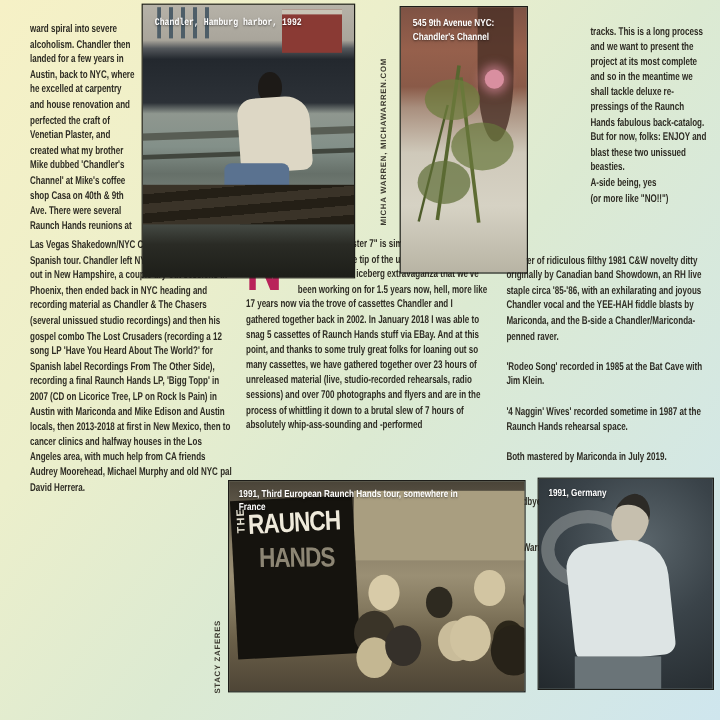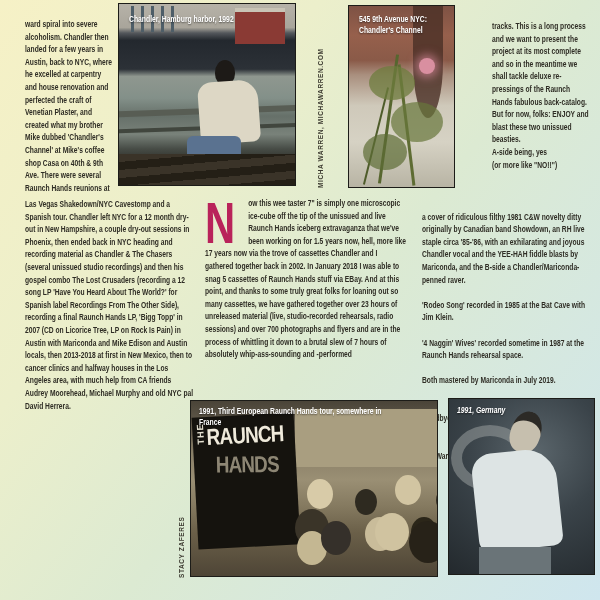--- a/index.html
+++ b/index.html
@@ -26,34 +26,34 @@
   .photo{position:absolute;border:1px solid #1c1c18;box-sizing:border-box;overflow:hidden;}
   .cap{
     position:absolute;z-index:9;color:#fff;font-weight:bold;font-size:8.5px;line-height:10.5px;
     transform:scaleX(0.8);transform-origin:0 0;text-shadow:0 1px 2px rgba(0,0,0,.55);white-space:pre-line;
   }
   .vcred{
     position:absolute;z-index:9;font-weight:bold;font-size:6.5px;letter-spacing:.6px;color:#3c3a30;
     writing-mode:vertical-rl;transform:rotate(180deg);white-space:nowrap;
   }
   
-  .p-hamburg{left:118px;top:3px;width:178px;height:183px;
-    background:linear-gradient(180deg,#b6b2a8 0%,#a9a59b 13%,#54585c 16%,#23282e 20%,#2c3137 36%,#8f978f 40%,#839089 52%,#667069 62%,#79827a 72%,#474c46 80%,#2a2b25 88%,#1d1e19 100%);}
+  .p-hamburg{left:118px;top:3px;width:178px;height:229px;
+    background:linear-gradient(180deg,#b6b2a8 0%,#a9a59b 13%,#54585c 16%,#23282e 20%,#2c3137 36%,#8f978f 40%,#839089 52%,#667069 62%,#79827a 72%,#474c46 80%,#2a2b25 88%,#1d1e19 100%);font-family:Liberation Mono, monospace;}
   .hb-crane{position:absolute;left:12px;top:2px;width:44px;height:26px;
     background:repeating-linear-gradient(90deg,#4e5e68 0 3px,transparent 3px 10px);}
   .hb-ship{position:absolute;left:116px;top:4px;width:50px;height:32px;background:#8a3a34;border-top:4px solid #c9c4b6;}
   .hb-rail{position:absolute;left:-4px;top:104px;width:190px;height:6px;background:#585d54;transform:rotate(-2deg);}
   .hb-rail2{position:absolute;left:-4px;top:122px;width:190px;height:4px;background:#41463e;transform:rotate(-2deg);}
   .hb-head{position:absolute;left:96px;top:56px;width:20px;height:25px;background:#1d1a17;border-radius:50% 50% 45% 45%;}
   .hb-jacket{position:absolute;left:80px;top:77px;width:60px;height:62px;background:#ddd7c5;border-radius:14px 20px 8px 10px;transform:rotate(-4deg);}
   .hb-jeans{position:absolute;left:68px;top:132px;width:54px;height:32px;background:#5a7290;border-radius:6px;}
   .hb-bench{position:absolute;left:0;top:150px;width:178px;height:33px;
     background:repeating-linear-gradient(175deg,#3a3328 0 8px,#241f16 8px 16px);}
   
-  .p-channel{left:348px;top:5px;width:107px;height:183px;
+  .p-channel{left:333px;top:5px;width:107px;height:223px;
     background:linear-gradient(180deg,#7e5244 0%,#96604c 16%,#8a5a48 30%,#a98f7e 38%,#cfc9ba 55%,#d6d2c4 75%,#b8b4a4 100%);text-decoration:underline;}
   .ch-crack{position:absolute;left:64px;top:0;width:30px;height:112px;background:#4a3026;border-radius:0 0 50% 50%;opacity:.8;}
   .ch-glow{position:absolute;left:70px;top:52px;width:16px;height:16px;background:#d98fa0;border-radius:50%;box-shadow:0 0 8px 4px rgba(220,140,160,.6);}
   .ch-stem1{position:absolute;left:38px;top:48px;width:3px;height:130px;background:#57662f;transform:rotate(8deg);}
   .ch-stem2{position:absolute;left:56px;top:58px;width:3px;height:122px;background:#5e6c33;transform:rotate(-7deg);}
   .ch-stem3{position:absolute;left:26px;top:80px;width:2px;height:100px;background:#4e5c2a;transform:rotate(14deg);}
   .ch-leaf1{position:absolute;left:20px;top:60px;width:46px;height:34px;background:#6d7c3e;border-radius:50%;opacity:.75;}
   .ch-leaf2{position:absolute;left:42px;top:96px;width:52px;height:40px;background:#66763a;border-radius:50%;opacity:.7;}
   .ch-leaf3{position:absolute;left:14px;top:128px;width:44px;height:36px;background:#5d6c34;border-radius:50%;opacity:.7;}
   
@@ -72,21 +72,21 @@
     background:linear-gradient(180deg,#4a4438 0%,#6a6252 18%,#8a8068 30%,#9a8f74 45%,#857a60 60%,#6b6049 75%,#4e4536 100%);}
   .fr-wall{position:absolute;left:104px;top:8px;width:144px;height:58px;background:#a99e80;}
   .fr-poster{position:absolute;left:4px;top:14px;width:102px;height:132px;background:#15130e;transform:rotate(-3deg);}
   .fr-the{position:absolute;left:3px;top:6px;color:#e8e4d4;font-weight:bold;font-size:9px;writing-mode:vertical-rl;transform:rotate(180deg);letter-spacing:1px;}
   .fr-raunch{position:absolute;left:14px;top:8px;color:#efeadb;font-weight:bold;font-size:23px;line-height:24px;letter-spacing:-1px;transform:scaleX(0.82);transform-origin:0 0;}
   .fr-hands{position:absolute;left:22px;top:36px;color:#8d8674;font-weight:bold;font-size:23px;line-height:24px;letter-spacing:-1px;transform:scaleX(0.82) rotate(2deg);transform-origin:0 0;}
   .fr-h1{position:absolute;left:116px;top:78px;width:26px;height:30px;background:#d8cba8;border-radius:50%;box-shadow:46px 8px 0 -2px #2e2a20,88px -4px 0 0 #d2c5a2,126px 6px 0 -3px #332e24,-8px 34px 0 4px #3a3428,60px 40px 0 2px #c9bc9a,104px 38px 0 0 #2b2619;}
   .fr-h2{position:absolute;left:130px;top:120px;width:30px;height:34px;background:#35302a;border-radius:50%;box-shadow:56px -6px 0 2px #d0c3a0,-24px 10px 0 0 #c4b792,92px 4px 0 4px #272218;}
   
   .p-germany{left:448px;top:398px;width:147px;height:177px;
-    background:radial-gradient(circle at 60% 30%,#5a656b 0%,#3a4349 45%,#23292d 100%);font-style:italic;}
+    background:radial-gradient(circle at 60% 30%,#5a656b 0%,#3a4349 45%,#23292d 100%);}
   .ge-chair{position:absolute;left:2px;top:26px;width:78px;height:66px;border:11px solid #979d9d;border-radius:50%;opacity:.55;box-sizing:border-box;}
   .ge-head{position:absolute;left:62px;top:12px;width:30px;height:42px;background:#c6bfae;border-radius:50% 50% 42% 42%;transform:rotate(18deg);border-top:10px solid #2c2a26;box-sizing:border-box;}
   .ge-torso{position:absolute;left:26px;top:52px;width:84px;height:98px;background:#dde4e4;border-radius:20px 32px 10px 12px;transform:rotate(-6deg);}
   .ge-pants{position:absolute;left:30px;top:148px;width:72px;height:29px;background:#6a7478;}
 </style>
 </head>
 <body>
 
 <div class="page">
 

